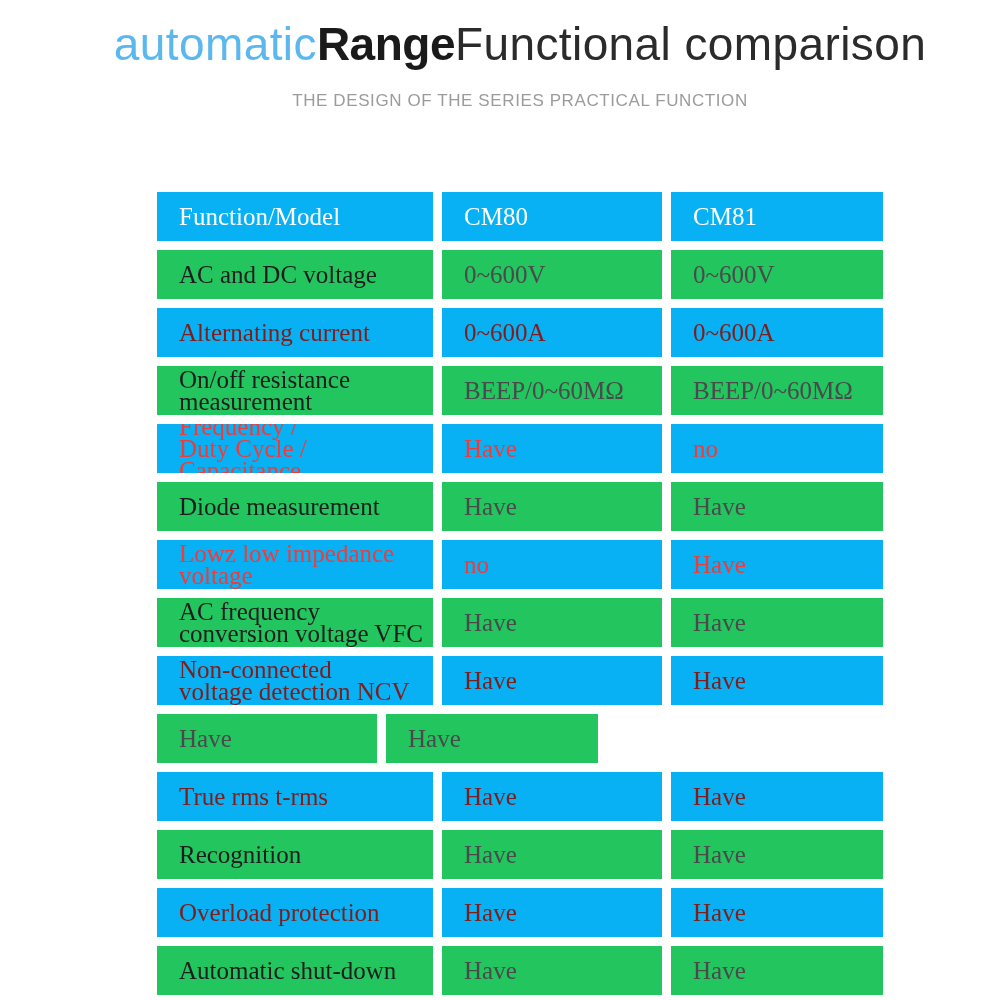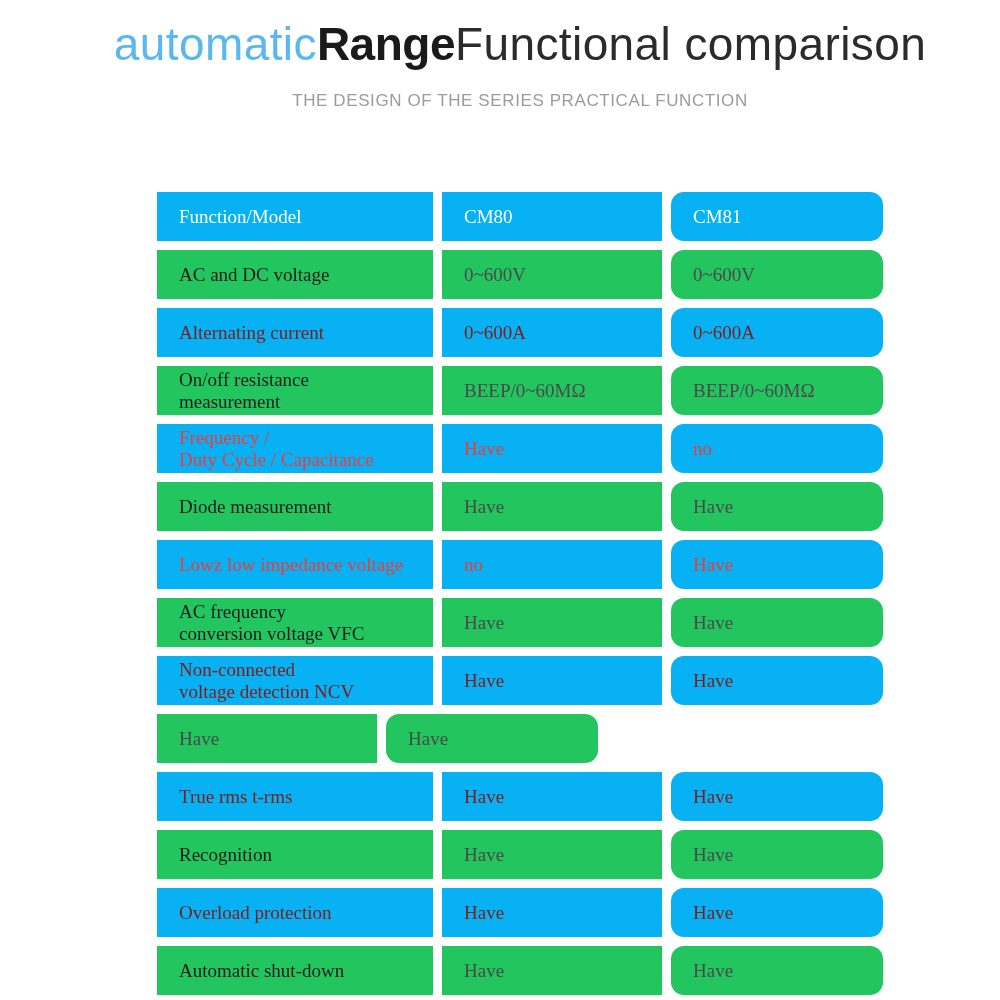--- a/index.html
+++ b/index.html
@@ -86,28 +86,28 @@
     display: flex;
     align-items: center;
     box-sizing: border-box;
     height: 49px;
     padding-left: 22px;
     padding-right: 6px;
     overflow: hidden;
   }
   .cell.c1 { width: 276px; flex: 0 0 276px; }
   .cell.c2 { width: 220px; flex: 0 0 220px; align-items: center; }
-  .cell.c3 { width: 212px; flex: 0 0 212px; border-radius: 13px; }
+  .cell.c3 { width: 212px; flex: 0 0 212px; }
 
   .cell.blue { background: #08b1f3; }
   .cell.gray { background: #22c55e; }
 
   .cell .txt {
     font-family: "Liberation Serif", "DejaVu Serif", serif;
-    font-size: 19px;
+    font-size: 25px;
     line-height: 22px;
     white-space: pre-line;
   }
 
   
   .cell.blue .txt { color: #7f1d1d; }
   .cell.gray .txt { color: #1d1d1d; }
   .cell .txt.red { color: #ef3b3b; }
   .cell.gray .txt.muted { color: #4a4a4a; }
 

